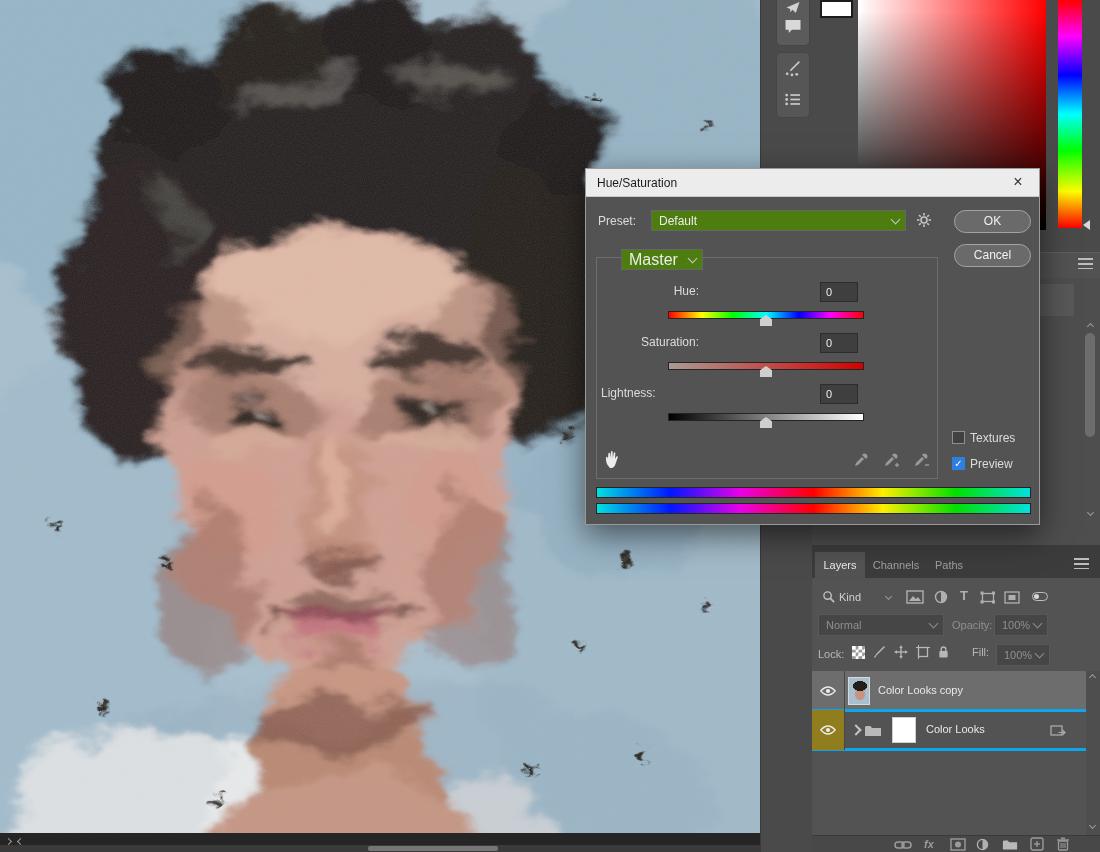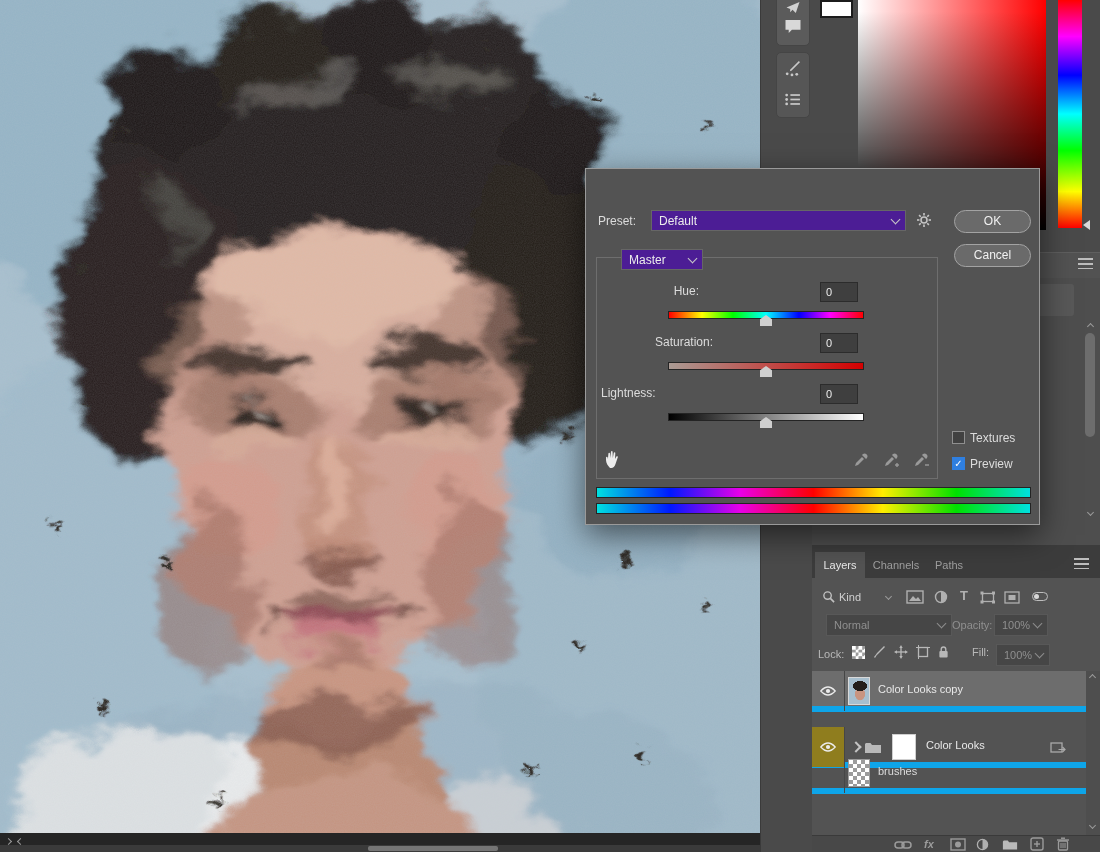--- a/index.html
+++ b/index.html
@@ -1,19 +1,19 @@
 <!DOCTYPE html>
 <html><head>
 <meta charset="utf-8">
 <style>
   html,body{margin:0;padding:0}
   body{width:1100px;height:852px;overflow:hidden;background:#4a4a4a;
        font-family:"Liberation Sans",sans-serif;font-size:11px;color:#dcdcdc;position:relative}
   .abs{position:absolute}
-  .dd{background:#4c1d95;border:1px solid #666;color:#ececec;box-sizing:border-box}
+  .dd{background:#4d7c0f;border:1px solid #666;color:#ececec;box-sizing:border-box}
   .dd .txt{position:absolute;left:7px;top:50%;transform:translateY(-50%);white-space:nowrap}
   .dd-chev{position:absolute;right:6px;top:50%;margin-top:-5px;width:6px;height:6px;
            border-right:1.5px solid #c9c9c9;border-bottom:1.5px solid #c9c9c9;transform:rotate(45deg)}
   .dim .dd-chev{border-color:#8d8d8d}
   .valbox{background:#3f3f3f;border:1px solid #2c2c2c;color:#ececec;box-sizing:border-box;
           line-height:18px;padding-left:5px;font-size:11px}
   .btn{background:#6a6a6a;border:1px solid #a3a3a3;border-radius:12px;color:#f1f1f1;
        font-size:12px;text-align:center;line-height:21px;box-sizing:border-box;cursor:default}
   .cb{width:13px;height:13px;background:#414141;border:1px solid #8f8f8f;box-sizing:border-box;
       text-align:center;line-height:11px;font-size:10px;color:#fff}
@@ -25,21 +25,21 @@
   .chev.sm{width:4px;height:4px;border-width:1.5px;border-color:#9a9a9a}
   .menu-lines{background:repeating-linear-gradient(to bottom,#bdbdbd 0 2px,rgba(0,0,0,0) 2px 5px)}
   .slider-marker{position:absolute;width:12px;height:11px;background:#cfcfcf;
      clip-path:polygon(50% 0,100% 38%,100% 100%,0 100%,0 38%);
      filter:drop-shadow(0 0 1px rgba(0,0,0,.9))}
   .track{border:1px solid #242424;box-sizing:border-box}
   .checker{background-image:conic-gradient(#9b9b9b 25%,#fff 0 50%,#9b9b9b 0 75%,#fff 0);background-size:8px 8px}
   .lbl{white-space:nowrap}
   
   .tab{font-size:11px;text-align:center;line-height:26px}
-  .layer-row{position:absolute;left:0;width:274px;height:41px;border-bottom:6px solid #0ea5e9;box-sizing:border-box}
+  .layer-row{position:absolute;left:0;width:274px;height:41px;border-bottom:3px solid #0ea5e9;box-sizing:border-box}
   .eye-cell{position:absolute;left:0;top:0;width:33px;height:40px;border-right:1px solid #464646;box-sizing:border-box}
   .layer-name{position:absolute;top:50%;transform:translateY(-50%);font-size:11px;color:#e8e8e8;white-space:nowrap}
   .thumb{position:absolute;box-sizing:border-box}
   .dimtxt{color:#8f8f8f}
   .icon-plate{background:#5b5b5b;border:1px solid #454545;border-radius:5px;box-sizing:border-box}
 </style>
 </head>
 <body>
 
 <svg width="0" height="0" style="position:absolute" aria-hidden="true">
@@ -340,21 +340,21 @@
   <svg class="abs" width="16" height="13" style="left:168px;top:46px">
       <use href="#sym-vector"></use>
     </svg>
   <svg class="abs" width="16" height="13" style="left:192px;top:46px">
       <use href="#sym-smart"></use>
     </svg>
   <div class="abs" style="left:220px;top:47px;width:16px;height:9px;border:1px solid #bdbdbd;border-radius:5px;box-sizing:border-box">
     <div style="position:absolute;left:1px;top:1px;width:5px;height:5px;background:#d8d8d8;border-radius:50%"></div>
   </div>
 
-  <div class="abs dd dim" style="left:14px;top:69px;width:126px;height:22px;background:#464646;border-color:#585858">
+  <div class="abs dd dim" style="left:6px;top:69px;width:126px;height:22px;background:#464646;border-color:#585858">
     <span class="txt dimtxt">Normal</span>
     <span class="dd-chev"></span>
   </div>
   <span class="abs lbl dimtxt" style="left:140px;top:74px">Opacity:</span>
   <div class="abs dd dim" style="left:182px;top:69px;width:54px;height:22px;background:#464646;border-color:#585858">
     <span class="txt dimtxt">100%</span>
     <span class="dd-chev"></span>
   </div>
 
   <span class="abs lbl" style="left:6px;top:103px;color:#b8b8b8">Lock:</span>
@@ -383,42 +383,37 @@
       <div class="eye-cell">
         <svg width="16" height="10" style="position:absolute;left:8px;top:15px">
             <use href="#sym-eye"></use>
           </svg>
       </div>
       <div class="thumb" style="left:36px;top:6px;width:22px;height:28px;border:1px solid #d9d9d9;
                   background-image:radial-gradient(10px 7px at 11px 8px,#241e1a 70%,rgba(0,0,0,0) 72%),radial-gradient(8px 10px at 11px 16px,#c9947f 60%,rgba(0,0,0,0) 66%),linear-gradient(#a7bfce,#a7bfce)"></div>
       <span class="layer-name" style="left:66px">Color Looks copy</span>
     </div>
 
-    <div class="layer-row" style="top:56px">
+    <div class="layer-row" style="top:39px">
       <div class="eye-cell" style="background: rgb(143, 125, 30);">
         <svg width="16" height="10" style="position:absolute;left:8px;top:15px">
             <use href="#sym-eye"></use>
           </svg>
       </div>
       <span class="chev right abs" style="left:40px;top:16px"></span>
       <svg class="abs" width="18" height="13" style="left:52px;top:14px">
           <use href="#sym-folder"></use>
         </svg>
       <div class="thumb" style="left:80px;top:7px;width:24px;height:26px;background:#fff;border:1px solid #cfcfcf"></div>
       <span class="layer-name" style="left:114px">Color Looks</span>
       <svg class="abs" width="16" height="13" style="left:238px;top:14px">
           <use href="#sym-groupbadge"></use>
         </svg>
     </div>
 
-    <div class="layer-row" style="top:82px">
-      <div class="eye-cell"></div>
-      <div class="thumb checker" style="left:36px;top:6px;width:22px;height:28px;border:1px solid #9a9a9a"></div>
-      <span class="layer-name" style="left:66px;color:#dcdcdc">brushes</span>
-    </div>
 
   </div>
 
   <div class="abs" style="left:274px;top:126px;width:14px;height:164px;background:#4e4e4e">
     <span class="chev up sm abs" style="left:4px;top:4px"></span>
     <span class="chev down sm abs" style="left:4px;top:152px"></span>
   </div>
 
   <div class="abs" style="left:0;top:290px;width:288px;height:17px;background:#484848;border-top:1px solid #3a3a3a">
     <svg class="abs" width="18" height="10" style="left:82px;top:4px">
@@ -439,46 +434,50 @@
       </svg>
     <svg class="abs" width="14" height="14" style="left:244px;top:1px">
         <use href="#sym-trash"></use>
       </svg>
   </div>
 </div>
 
 <div class="abs" id="dialog" style="left:585px;top:168px;width:455px;height:357px;background:#535353;border:1px solid #9a9a9a;
             box-sizing:border-box;box-shadow:0 10px 30px rgba(0,0,0,.55);z-index:20">
 
+  <div class="abs" style="left:0;top:0;width:100%;height:28px;background:#ececec;border-bottom:1px solid #c8c8c8;box-sizing:border-box">
+    <span class="abs" style="left:11px;top:7px;color:#1a1a1a;font-size:12px">Hue/Saturation</span>
+    <span class="abs" style="right:0;top:0;width:42px;height:27px;text-align:center;line-height:26px;font-size:16px;color:#333">×</span>
+  </div>
 
   <span class="abs lbl" style="left:12px;top:45px;font-size:12px">Preset:</span>
   <div class="abs dd" style="left:65px;top:41px;width:255px;height:21px">
     <span class="txt" style="font-size:12px">Default</span>
     <span class="dd-chev"></span>
   </div>
   <svg class="abs" width="16" height="16" style="left:330px;top:43px">
       <use href="#sym-gear"></use>
     </svg>
 
   <div class="abs btn" style="left:368px;top:41px;width:77px;height:23px">OK</div>
   <div class="abs btn" style="left:368px;top:75px;width:77px;height:23px">Cancel</div>
 
   <div class="abs" style="left:10px;top:88px;width:342px;height:222px;border:1px solid #6e6e6e;box-sizing:border-box"></div>
   <div class="abs dd" style="left:35px;top:80px;width:82px;height:21px">
-    <span class="txt" style="font-size:12px">Master</span>
+    <span class="txt" style="font-size:16px">Master</span>
     <span class="dd-chev"></span>
   </div>
 
   <span class="abs lbl" style="left:15px;top:115px;width:98px;text-align:right;font-size:12px">Hue:</span>
   <div class="abs valbox" style="left:234px;top:113px;width:38px;height:20px">0</div>
   <div class="abs track" style="left:82px;top:142px;width:196px;height:8px;
               background:linear-gradient(to right,#f00 0%,#ff0 17%,#0f0 33%,#0ff 50%,#00f 67%,#f0f 83%,#f00 100%)"></div>
   <div class="slider-marker" style="left:174px;top:146px"></div>
 
-  <span class="abs lbl" style="left:29px;top:166px;width:98px;text-align:right;font-size:12px">Saturation:</span>
+  <span class="abs lbl" style="left:15px;top:166px;width:98px;text-align:right;font-size:12px">Saturation:</span>
   <div class="abs valbox" style="left:234px;top:164px;width:38px;height:20px">0</div>
   <div class="abs track" style="left:82px;top:193px;width:196px;height:8px;background:linear-gradient(to right,#aa9b94,#d40000)"></div>
   <div class="slider-marker" style="left:174px;top:197px"></div>
 
   <span class="abs lbl" style="left:15px;top:217px;width:98px;text-align:left;font-size:12px">Lightness:</span>
   <div class="abs valbox" style="left:234px;top:215px;width:38px;height:20px">0</div>
   <div class="abs track" style="left:82px;top:244px;width:196px;height:8px;background:linear-gradient(to right,#000,#818181 50%,#fff)"></div>
   <div class="slider-marker" style="left:174px;top:248px"></div>
 
   <svg class="abs" width="20" height="20" style="left:17px;top:280px">

